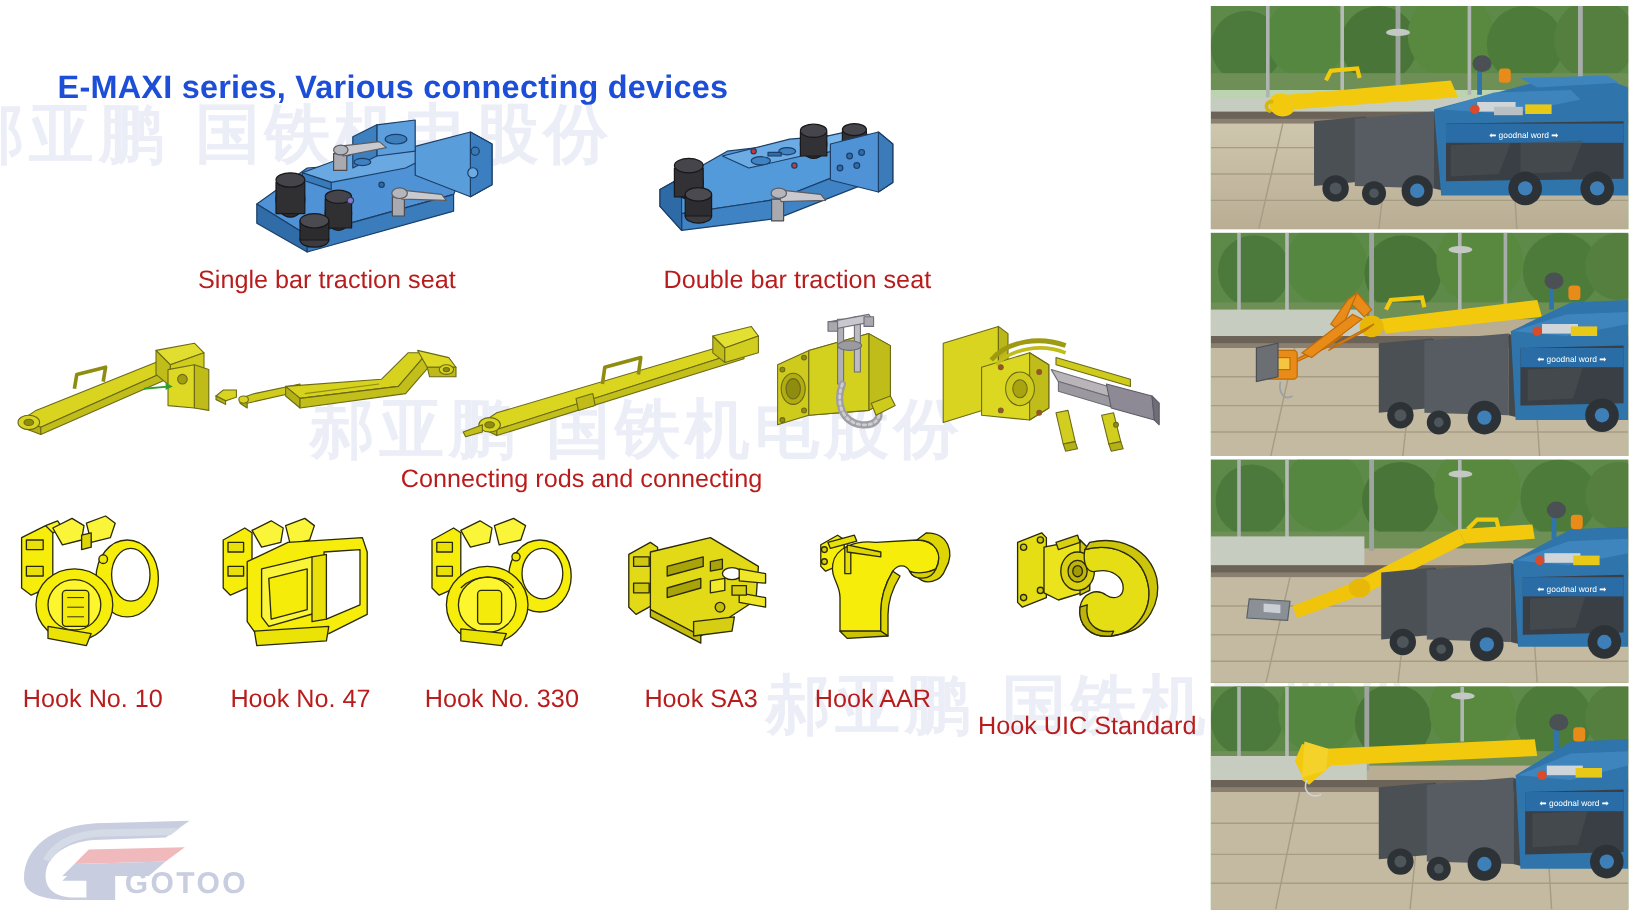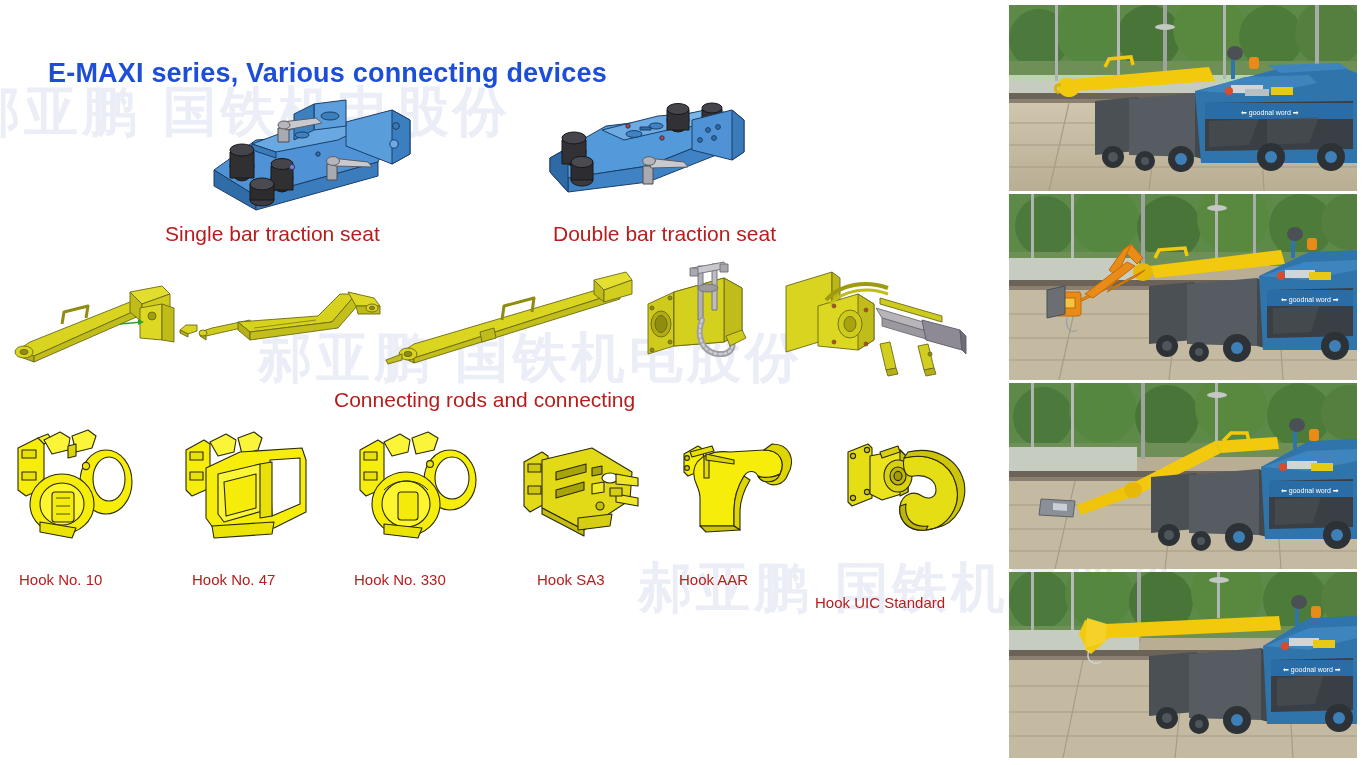--- a/index.html
+++ b/index.html
@@ -32,21 +32,21 @@
     font-size:27px;font-weight:600;color:#1d4ed8;
     letter-spacing:.2px;z-index:6;white-space:nowrap;margin-top:36px;
   }
 
   
   .cap{
     position:absolute;z-index:6;
     font-size:21px;color:#b91c1c;white-space:nowrap;
     font-weight:400;
   }
-  .cap-small{font-size:15px;}
+  .cap-small{font-size:21px;}
 
   
   .fig{position:absolute;z-index:4;}
   .fig svg{display:block;overflow:visible;}
 
   
   .photos{
     position:absolute;left:1009px;top:5px;
     width:348px;height:756px;z-index:8;
     display:flex;flex-direction:column;gap:3px;
@@ -481,20 +481,37 @@
     </svg>
   </div>
 
   <div class="cap cap-small" style="left:19px;top:571px;">Hook No. 10</div>
   <div class="cap cap-small" style="left:192px;top:571px;">Hook No. 47</div>
   <div class="cap cap-small" style="left:354px;top:571px;">Hook No. 330</div>
   <div class="cap cap-small" style="left:537px;top:571px;">Hook SA3</div>
   <div class="cap cap-small" style="left:679px;top:571px;">Hook AAR</div>
   <div class="cap cap-small" style="left:815px;top:594px;">Hook UIC Standard</div>
 
+  <div class="logo">
+    <svg width="210" height="78" viewBox="0 0 210 78">
+      <g>
+
+        <path d="M 2,56 C 2,30 26,12 62,10 L 140,8 L 120,22 L 60,24
+                 C 36,26 20,38 20,54 C 20,66 30,72 44,72 L 54,72 L 54,58
+                 L 34,58 L 46,46 L 78,46 L 78,74 L 42,74
+                 C 16,74 2,68 2,56 Z" fill="#c8cedf"></path>
+        <path d="M 56,32 L 136,30 L 120,42 L 44,44 Z" fill="#f0b9bc"></path>
+        <path d="M 44,44 L 120,42 L 106,54 L 74,54 L 74,74 L 58,74 L 58,54 L 34,54 Z" fill="#c8cedf"></path>
+        <path d="M 18,40 C 26,24 44,16 70,15 L 132,14 L 124,20 L 68,21
+                 C 44,22 30,30 24,42 Z" fill="#d5dae7"></path>
+
+        <text x="86" y="68" font-family="'Liberation Sans',sans-serif" font-size="25" font-weight="700" letter-spacing="2" fill="#c8cedf">GOTOO</text>
+      </g>
+    </svg>
+  </div>
 
   <div class="photos">
 
     <div class="photo">
       <svg width="348" height="186" viewBox="0 0 348 186">
         <defs>
           <linearGradient id="sky1" x1="0" y1="0" x2="0" y2="1">
             <stop offset="0%" stop-color="#cfe0c6"></stop>
               <stop offset="100%" stop-color="#9fbf8c"></stop>
           </linearGradient>

